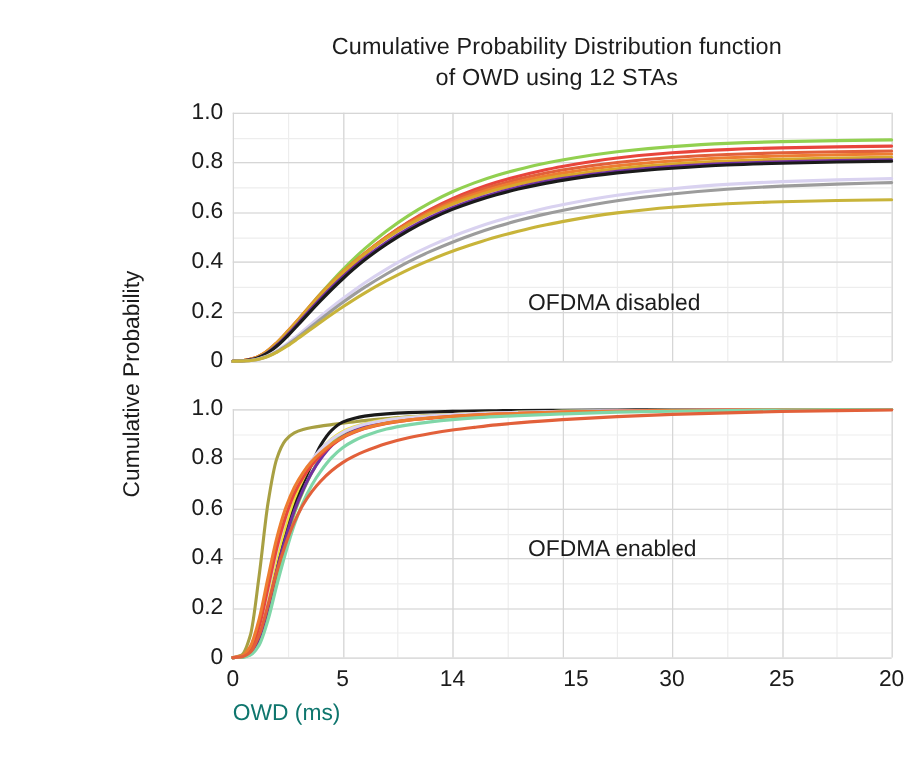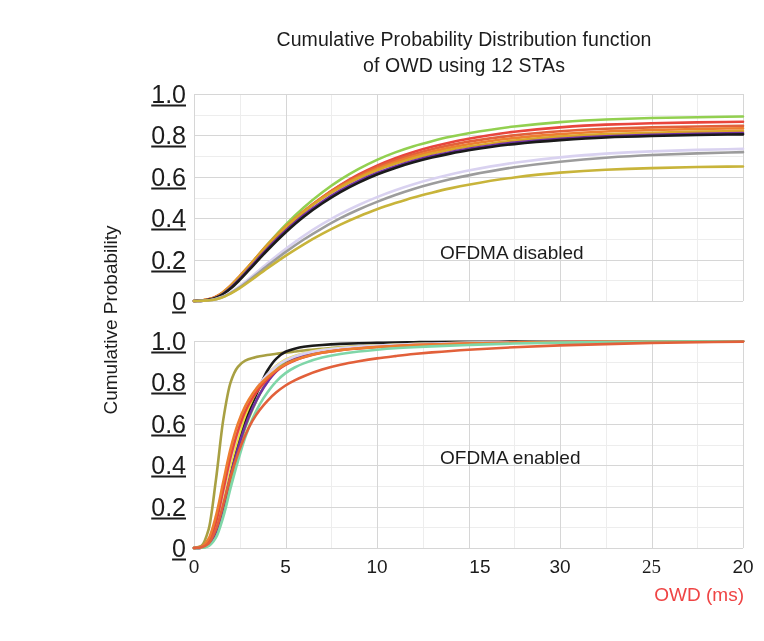--- a/index.html
+++ b/index.html
@@ -51,35 +51,34 @@
     transform-origin: center center;
     white-space: nowrap;
   }
 
   
   #x-axis-label {
     position: absolute;
     left: 150px;
     top: 580px;
     width: 550px;
-    text-align: right;
-    font-size: 19px;
-    color: #ef4444;
+    text-align: left;
+    font-size: 19px;
+    color: #0f766e;
   }
 
   
   .ytick {
     position: absolute;
     right: 0;
     width: 46px;
     text-align: right;
-    font-size: 25px;
+    font-size: 19px;
     color: #1c1c1c;
     transform: translateY(-50%);
-    text-decoration: underline;
   }
   .yticks-wrap {
     position: absolute;
     width: 46px;
     left: 96px;
   }
 
   .xtick {
     position: absolute;
     top: 0;
@@ -132,24 +131,24 @@
       <div class="ytick" style="top: 207px;">0</div>
       <div class="ytick" style="top: 165.6px;">0.2</div>
       <div class="ytick" style="top: 124.2px;">0.4</div>
       <div class="ytick" style="top: 82.8px;">0.6</div>
       <div class="ytick" style="top: 41.4px;">0.8</div>
       <div class="ytick" style="top: 0px;">1.0</div>
     </div>
   <div id="xticks-wrap">
       <div class="xtick" style="left: 150px;">0</div>
       <div class="xtick" style="left: 241.5px;">5</div>
-      <div class="xtick" style="left: 333px;">10</div>
+      <div class="xtick" style="left: 333px;">14</div>
       <div class="xtick" style="left: 424.5px; text-align: right;">15</div>
       <div class="xtick" style="left: 516px;">30</div>
-      <div class="xtick" style="left: 607.5px; font-family: Liberation Serif, serif;">25</div>
+      <div class="xtick" style="left: 607.5px;">25</div>
       <div class="xtick" style="left: 699px;">20</div>
     </div>
 
   <div id="annotation-top" class="panel-annotation">OFDMA disabled</div>
 
   <div id="annotation-bottom" class="panel-annotation">OFDMA enabled</div>
 
   <svg id="plot-svg" width="764" height="641">
       <g>
         <rect x="150" y="90" width="549" height="207" fill="#ffffff"></rect>

